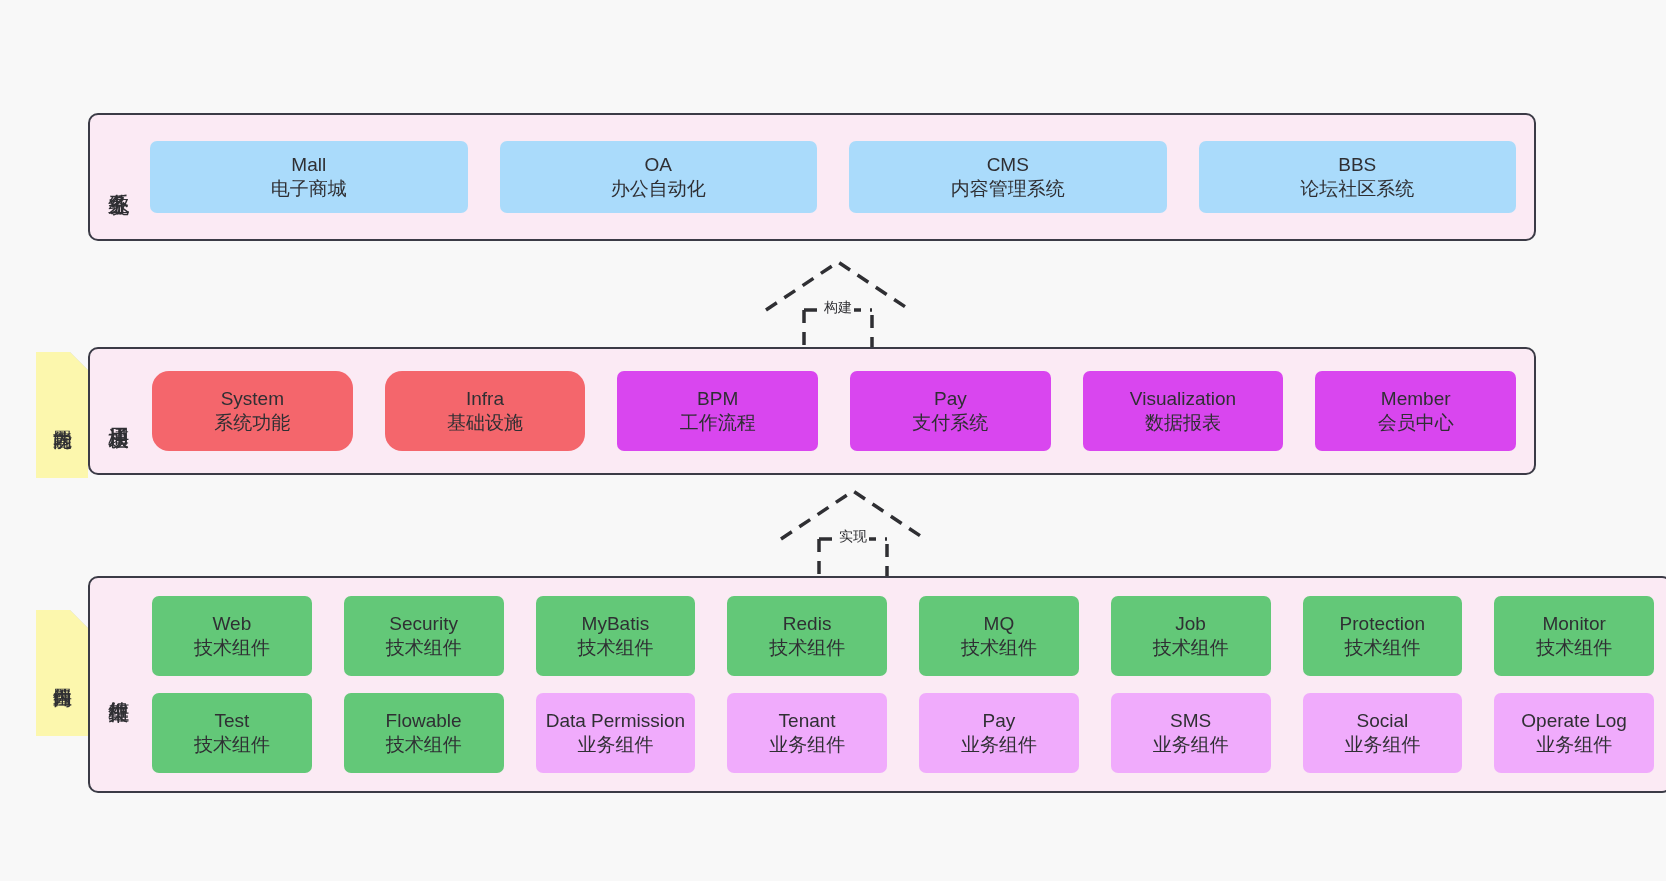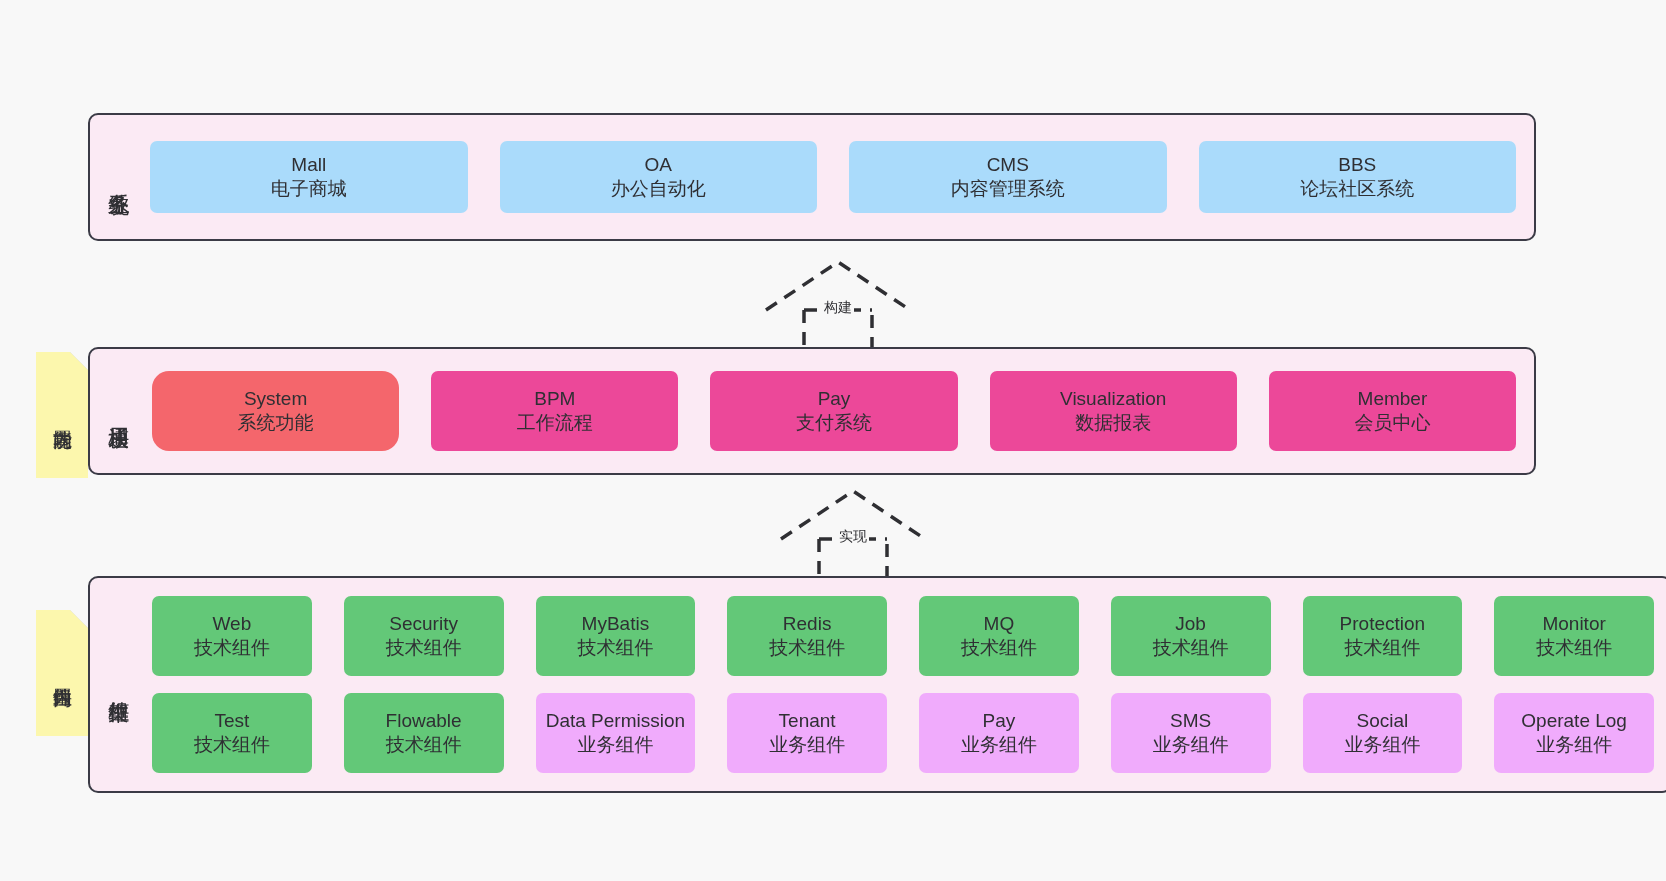--- a/index.html
+++ b/index.html
@@ -83,21 +83,21 @@
     color: #2f2f33;
     padding: 6px 4px;
   }
   .card .en { display: block; }
   .card .cn { display: block; }
 
   
   .card.blue       { background: #ackeep; }
   .card.blue       { background: #aadbfb; }
   .card.red-strong { background: #f4666c; border-radius: 17px; }
-  .card.red-soft   { background: #ec4899; }
+  .card.red-soft   { background: #d946ef; }
   .card.green-strong { background: #63c878; }
   .card.green-soft   { background: #f0abfc; }
 
   
   #layer-business { left: 88px;  top: 113px; width: 1448px; height: 128px; }
   #layer-business .layer-body { padding-left: 2px; }
   #layer-business .card { height: 72px; }
 
   #layer-common   { left: 88px;  top: 347px; width: 1448px; height: 128px; }
   #layer-common .card { height: 80px; }
@@ -196,20 +196,24 @@
   </div>
 
   <div class="layer" id="layer-common">
     <div class="layer-title">通用模块</div>
     <div class="layer-body">
       <div class="row">
         <div class="card red-strong">
           <span class="en">System</span>
           <span class="cn">系统功能</span>
         </div>
+        <div class="card red-strong">
+          <span class="en">Infra</span>
+          <span class="cn">基础设施</span>
+        </div>
         <div class="card red-soft">
           <span class="en">BPM</span>
           <span class="cn">工作流程</span>
         </div>
         <div class="card red-soft">
           <span class="en">Pay</span>
           <span class="cn">支付系统</span>
         </div>
         <div class="card red-soft">
           <span class="en">Visualization</span>

